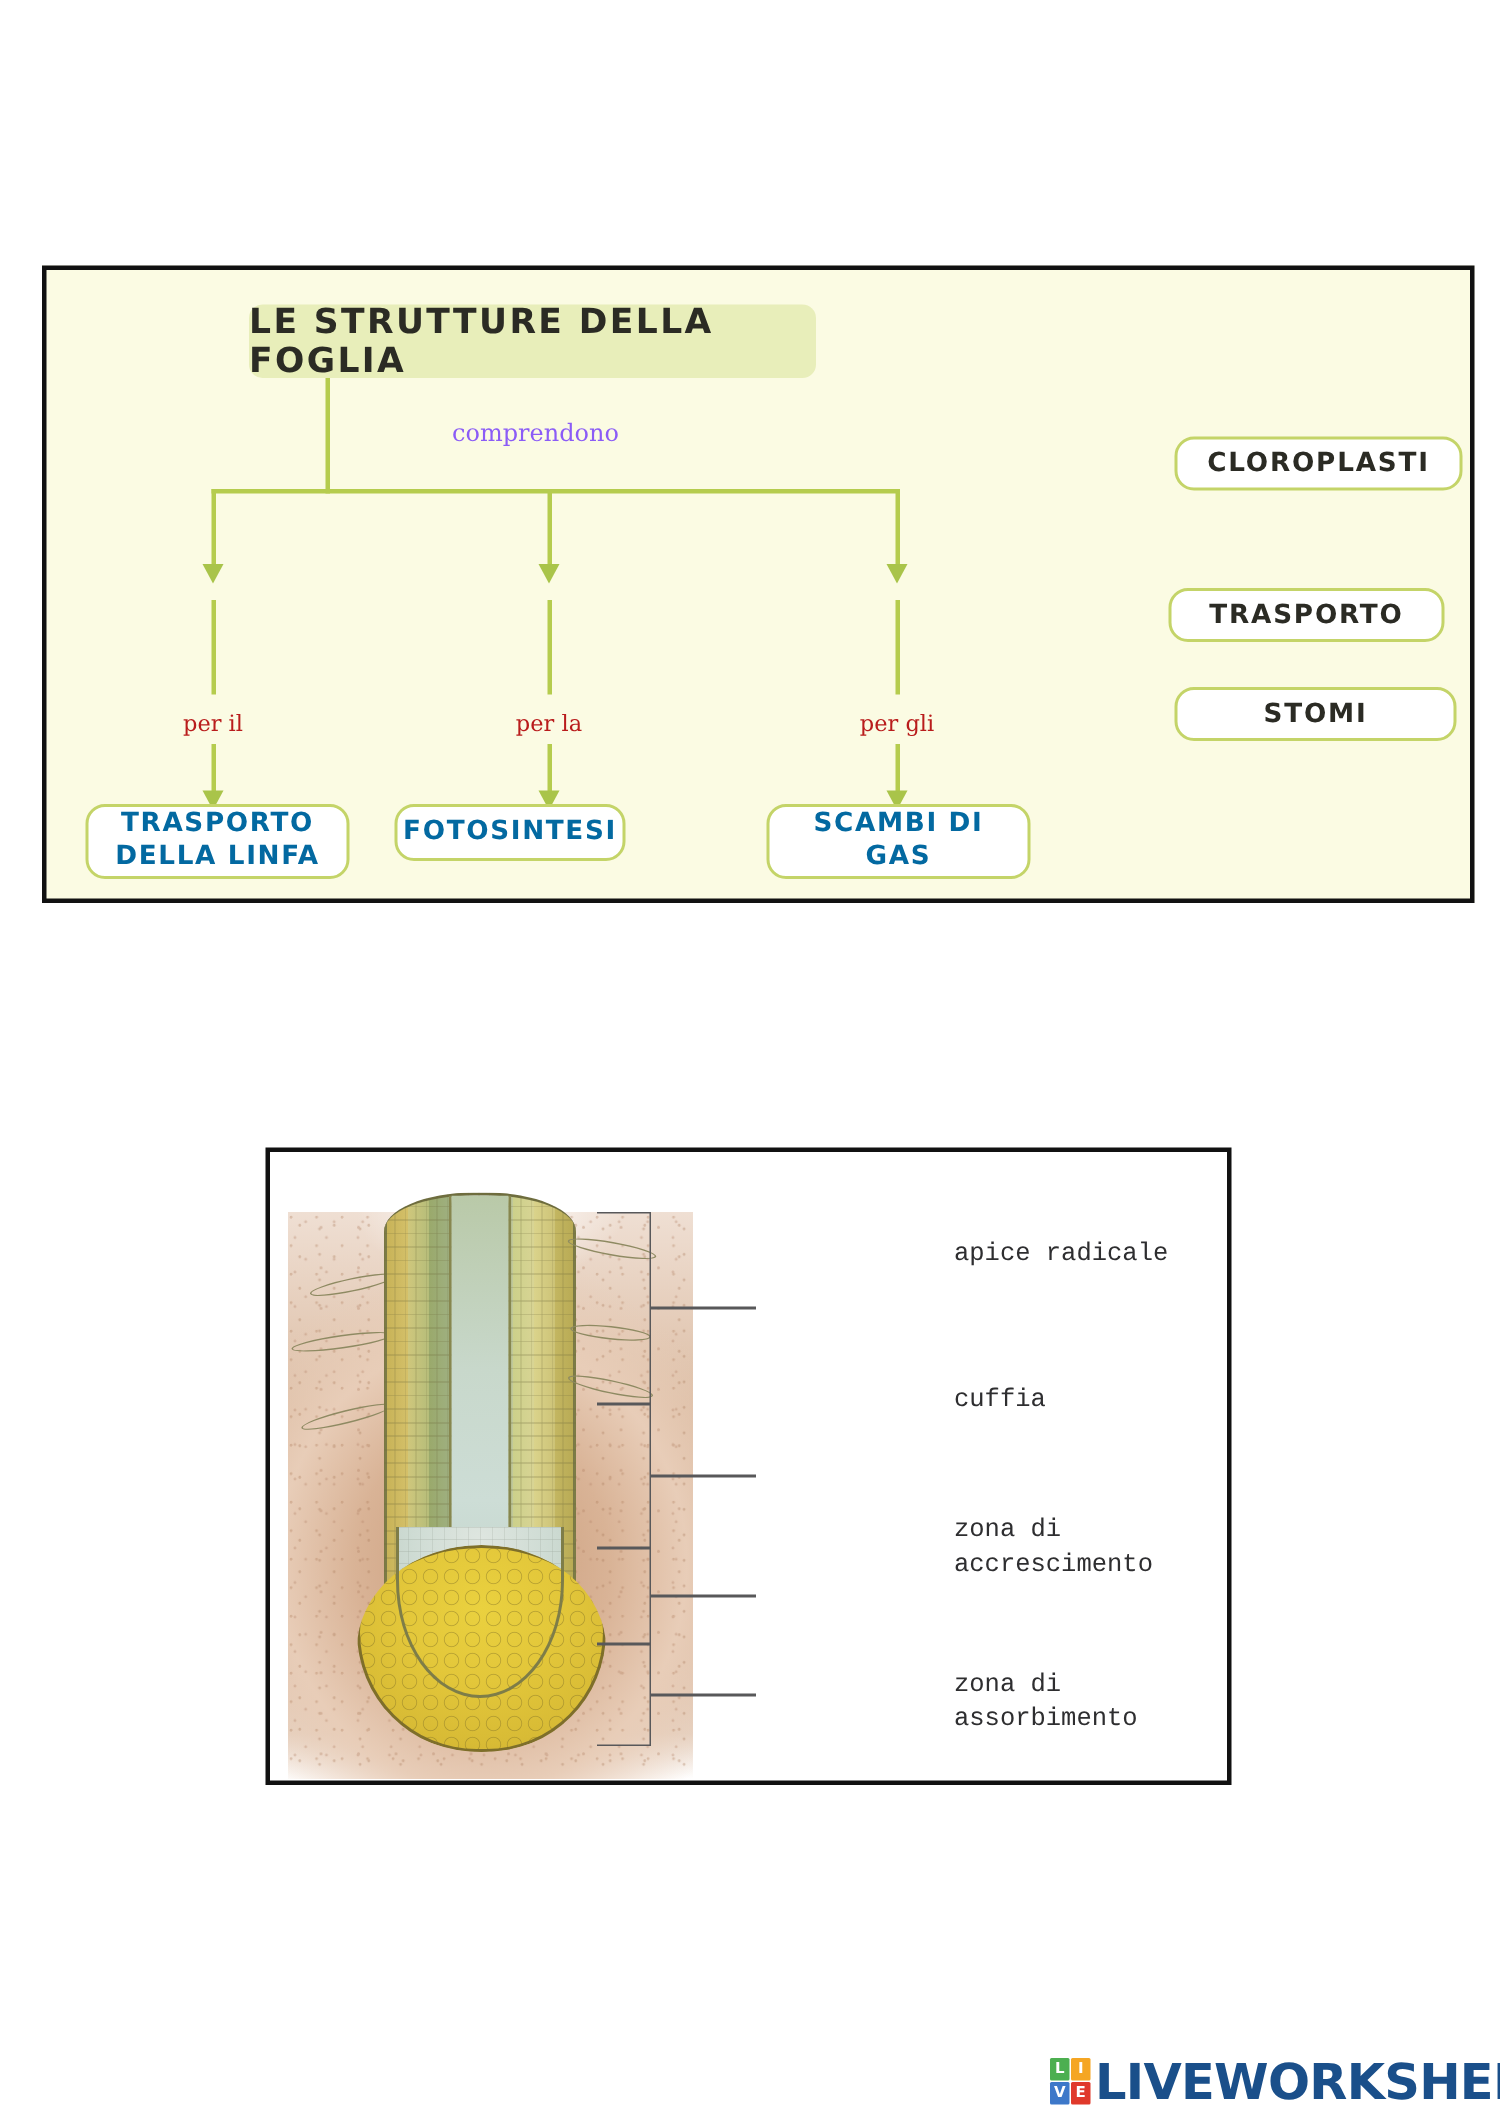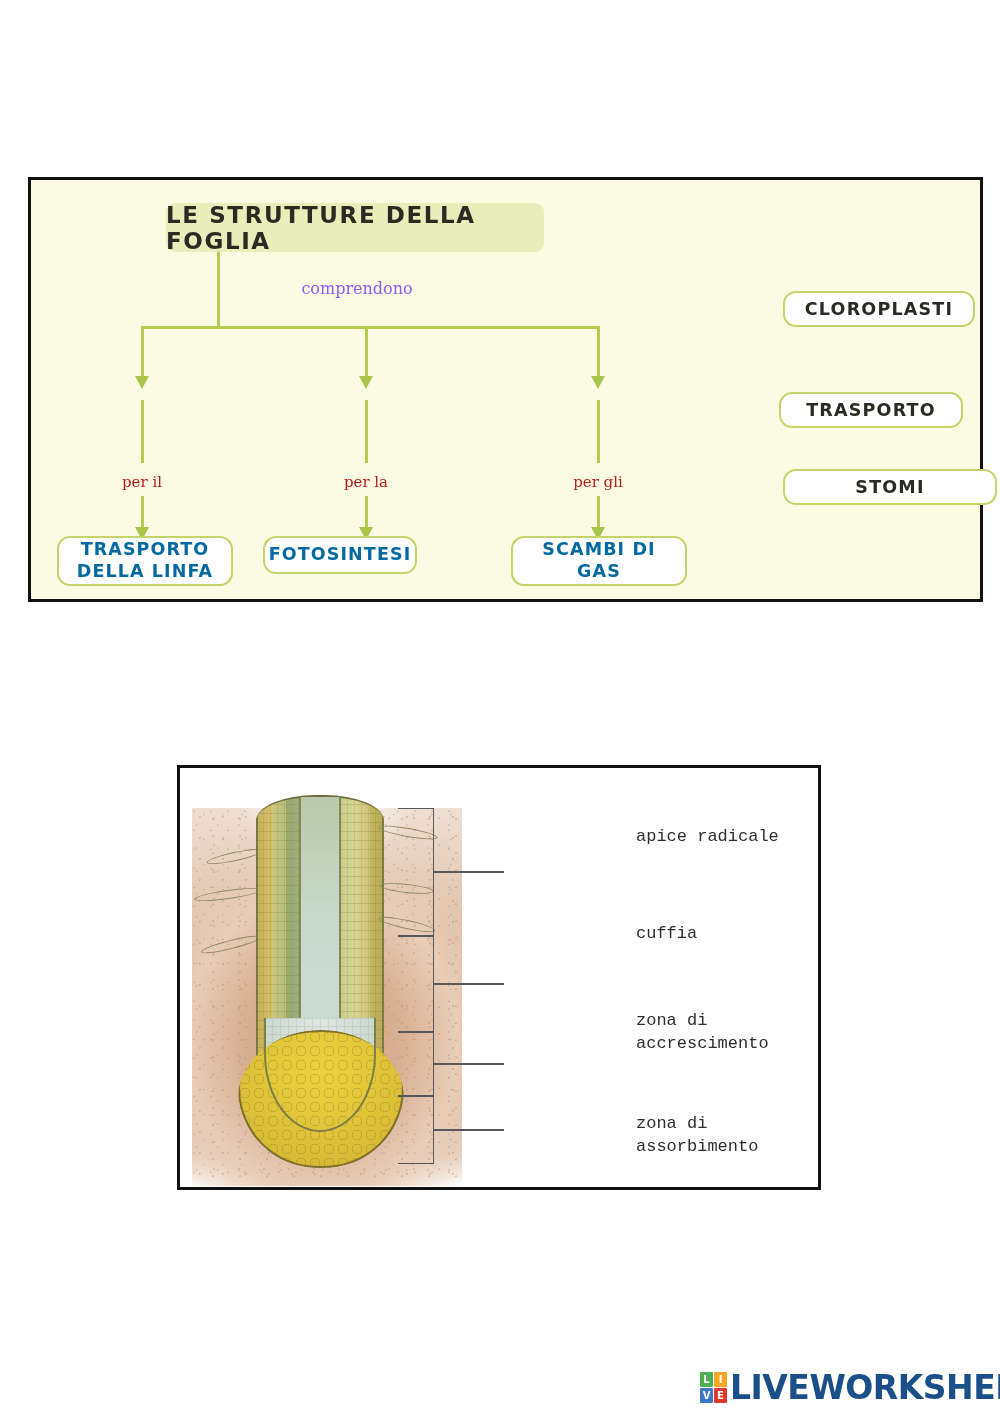--- a/index.html
+++ b/index.html
@@ -390,21 +390,21 @@
   <div class="fc-box" style="left:480px; top:356px; width:176px; height:50px;">
     <span><span>SCAMBI DI</span><br><span>GAS</span></span>
   </div>
 
   <div class="fc-option" style="left:752px; top:111px; width:192px;">
     <span>CLOROPLASTI</span>
   </div>
   <div class="fc-option" style="left:748px; top:212px; width:184px;">
     <span>TRASPORTO</span>
   </div>
-  <div class="fc-option" style="left:752px; top:289px; width:214px;">
+  <div class="fc-option" style="left:752px; top:278px; width:188px;">
     <span>STOMI</span>
   </div>
 </div>
 
 <div id="root-panel">
 
   <div class="soil"></div>
   <div class="soil-grain"></div>
 
   <div class="root-hair" style="left:26px; top:84px; width:56px; transform:rotate(-12deg);"></div>

